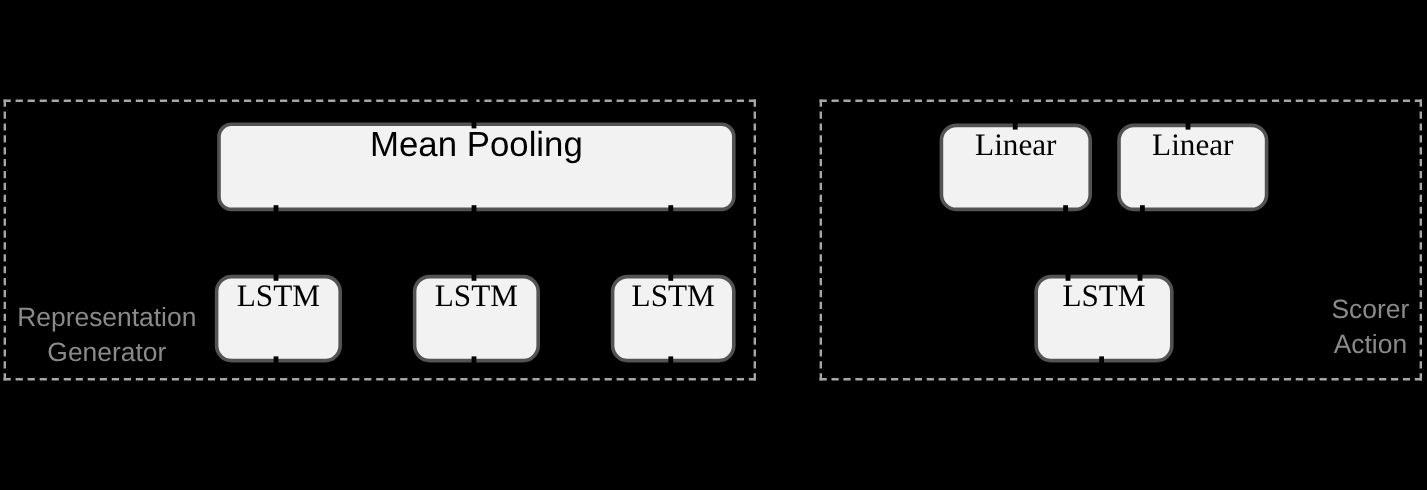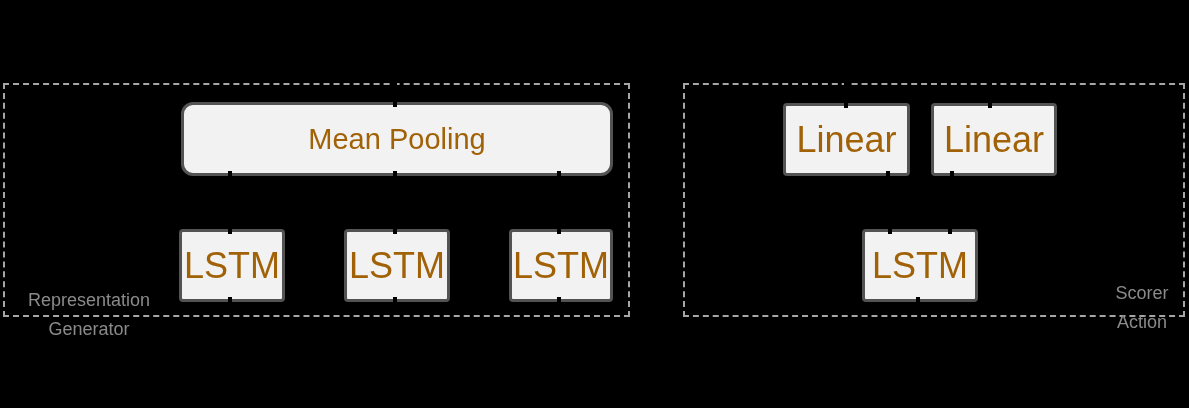--- a/index.html
+++ b/index.html
@@ -15,33 +15,32 @@
     position:absolute;
     border:2px dashed #a6a6a6;
     background:transparent;
     box-sizing:border-box;
   }
   .node{
     position:absolute;
     background:#f2f2f2;
     border:3px solid #535353;
     box-sizing:border-box;
-    display:flex;align-items:center;justify-content:center;
-    color:#a16207;
+    display:flex;justify-content:center;
+    color:#000000;
   }
   .node.big{border-radius:12px;font-size:29px;}
-  .node.small{border-radius:4px;font-size:36px;}
+  .node.small{border-radius:14px;font-size:26px;font-family:Liberation Serif, serif;}
   .group-label{
     position:absolute;
     color:#8a8a8a;
-    font-size:18px;
+    font-size:22px;
     line-height:29px;
     text-align:center;
     white-space:nowrap;
-    margin-top:36px;
   }
   .group-label span{display:block;}
   .tick{
     position:absolute;
     width:4px;height:10px;
     background:#000000;
     z-index:5;
   }
 </style>
 </head>

